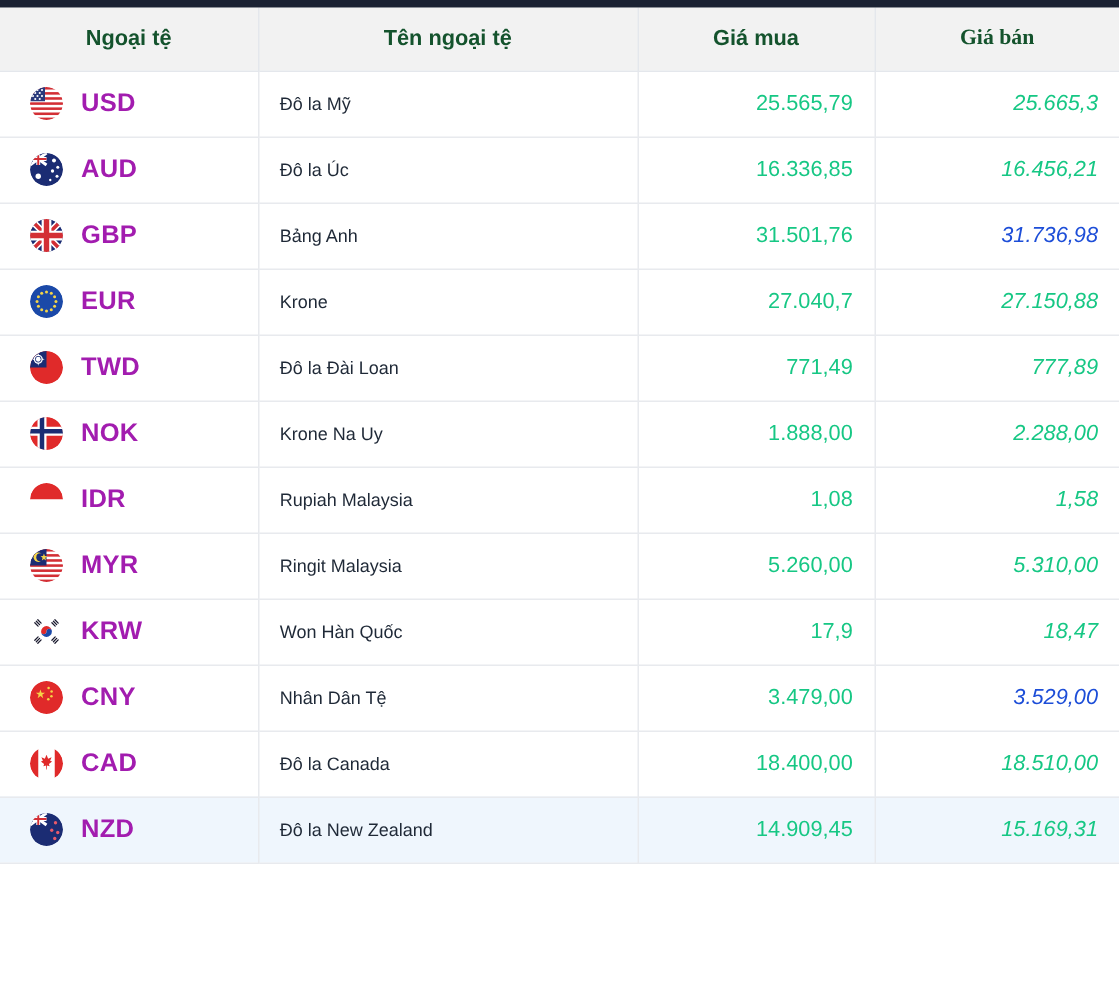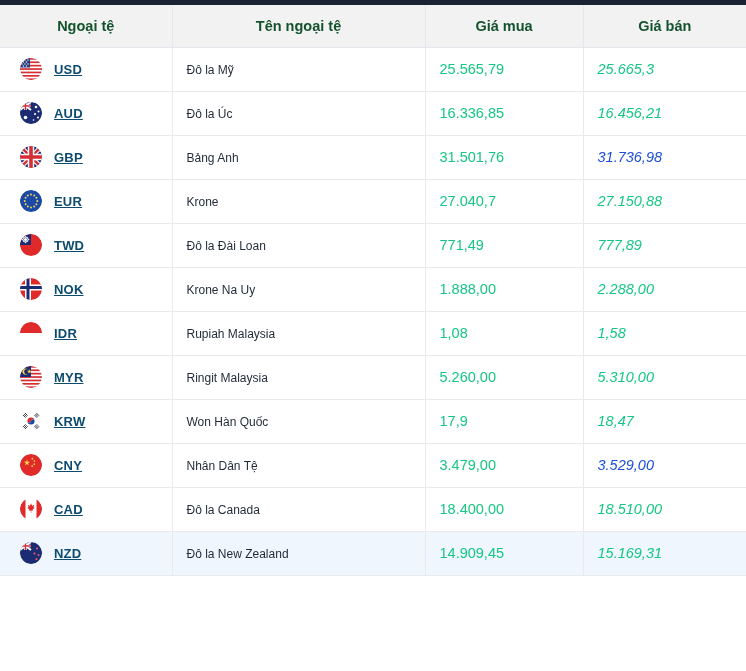--- a/index.html
+++ b/index.html
@@ -50,21 +50,21 @@
     font-size: 14.5px;
     font-weight: bold;
     text-align: center;
     height: 42px;
     padding: 0 10px;
     border: 1px solid #e4e7ec;
     border-top: none;
     white-space: nowrap;
   }
   thead th.first { border-left: none; }
-  thead th.last  { border-right: none; }
+  thead th.last  { border-right: none; font-family: Liberation Serif, serif; }
 
   tbody td {
     height: 44px;
     border: 1px solid #e8eaee;
     font-size: 14.5px;
     color: #1f2937;
     padding: 0 14px;
     background: transparent;
     vertical-align: middle;
     white-space: nowrap;
@@ -85,29 +85,28 @@
   .flag {
     width: 22px;
     height: 22px;
     border-radius: 50%;
     overflow: hidden;
     flex: 0 0 22px;
     display: block;
   }
   .flag svg { display: block; width: 22px; height: 22px; }
   .cur-code {
-    color: #0c4a6e;
+    color: #a21caf;
     font-weight: bold;
-    font-size: 13px;
+    font-size: 17px;
     letter-spacing: .2px;
-    text-decoration: underline;
   }
   .cur-name { color: #1f2937; font-size: 12px; }
 
-  td.price { font-size: 14.5px; }
+  td.price { text-align: right; font-size: 14.5px; }
   .up   { color: #16c784; }
   .down { color: #1d4ed8; }
 
   
   .watermark {
     position: absolute;
     left: 118px;
     top: 133px;
     width: 225px;
     height: 72px;

